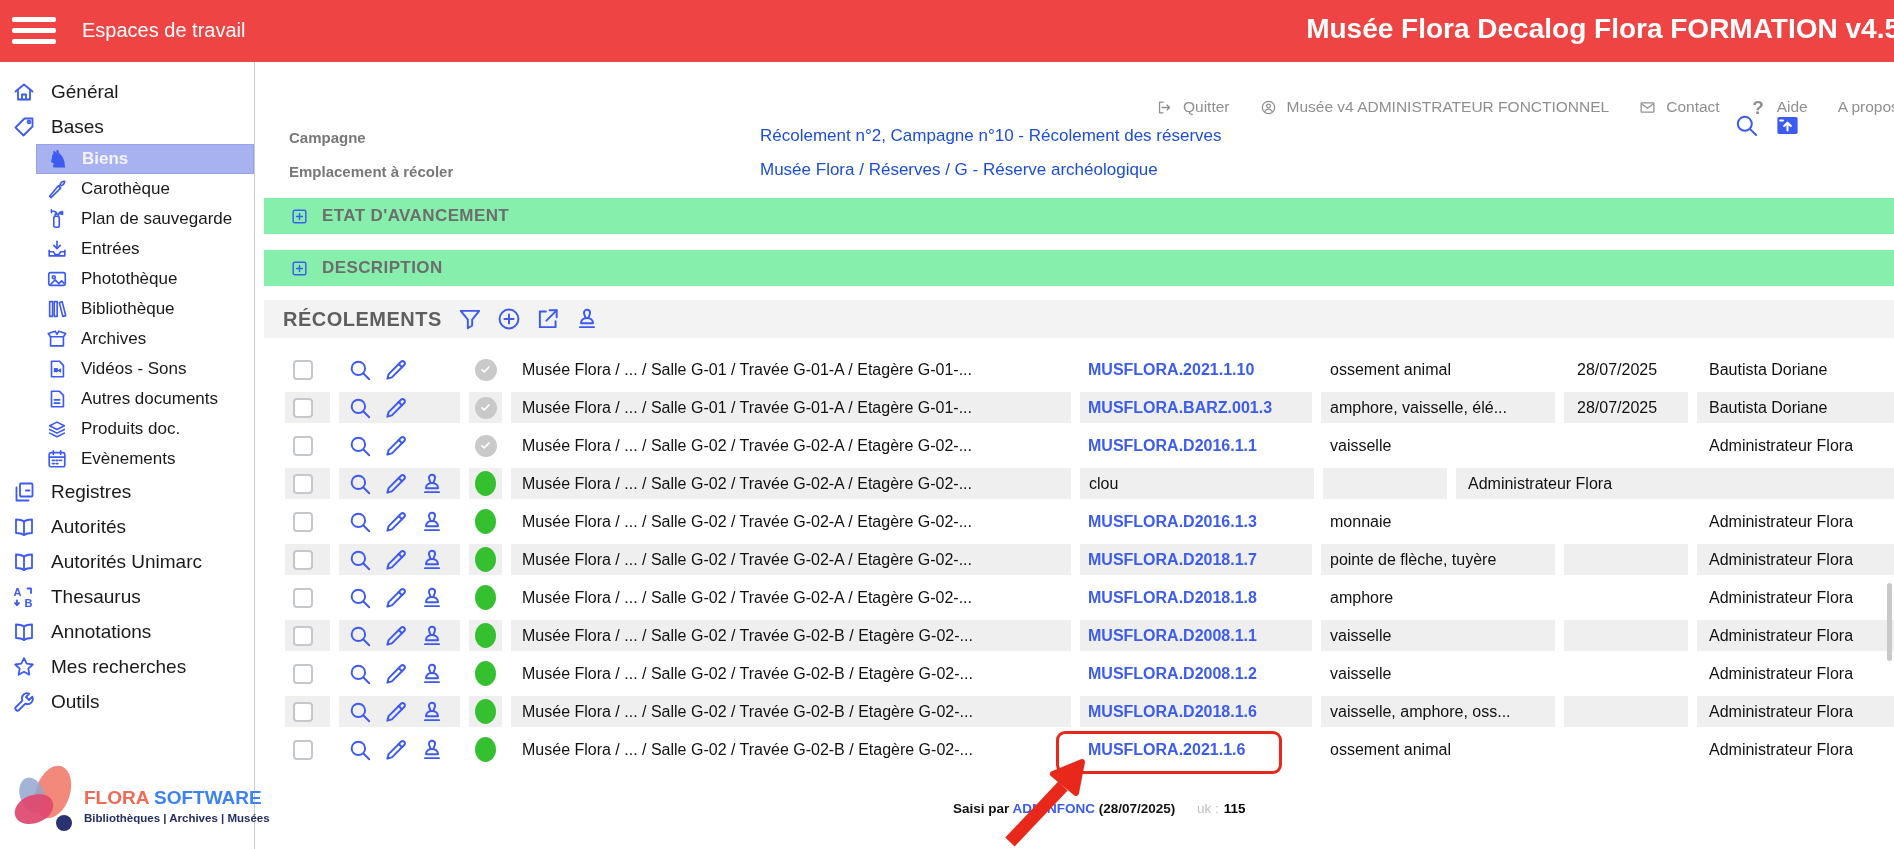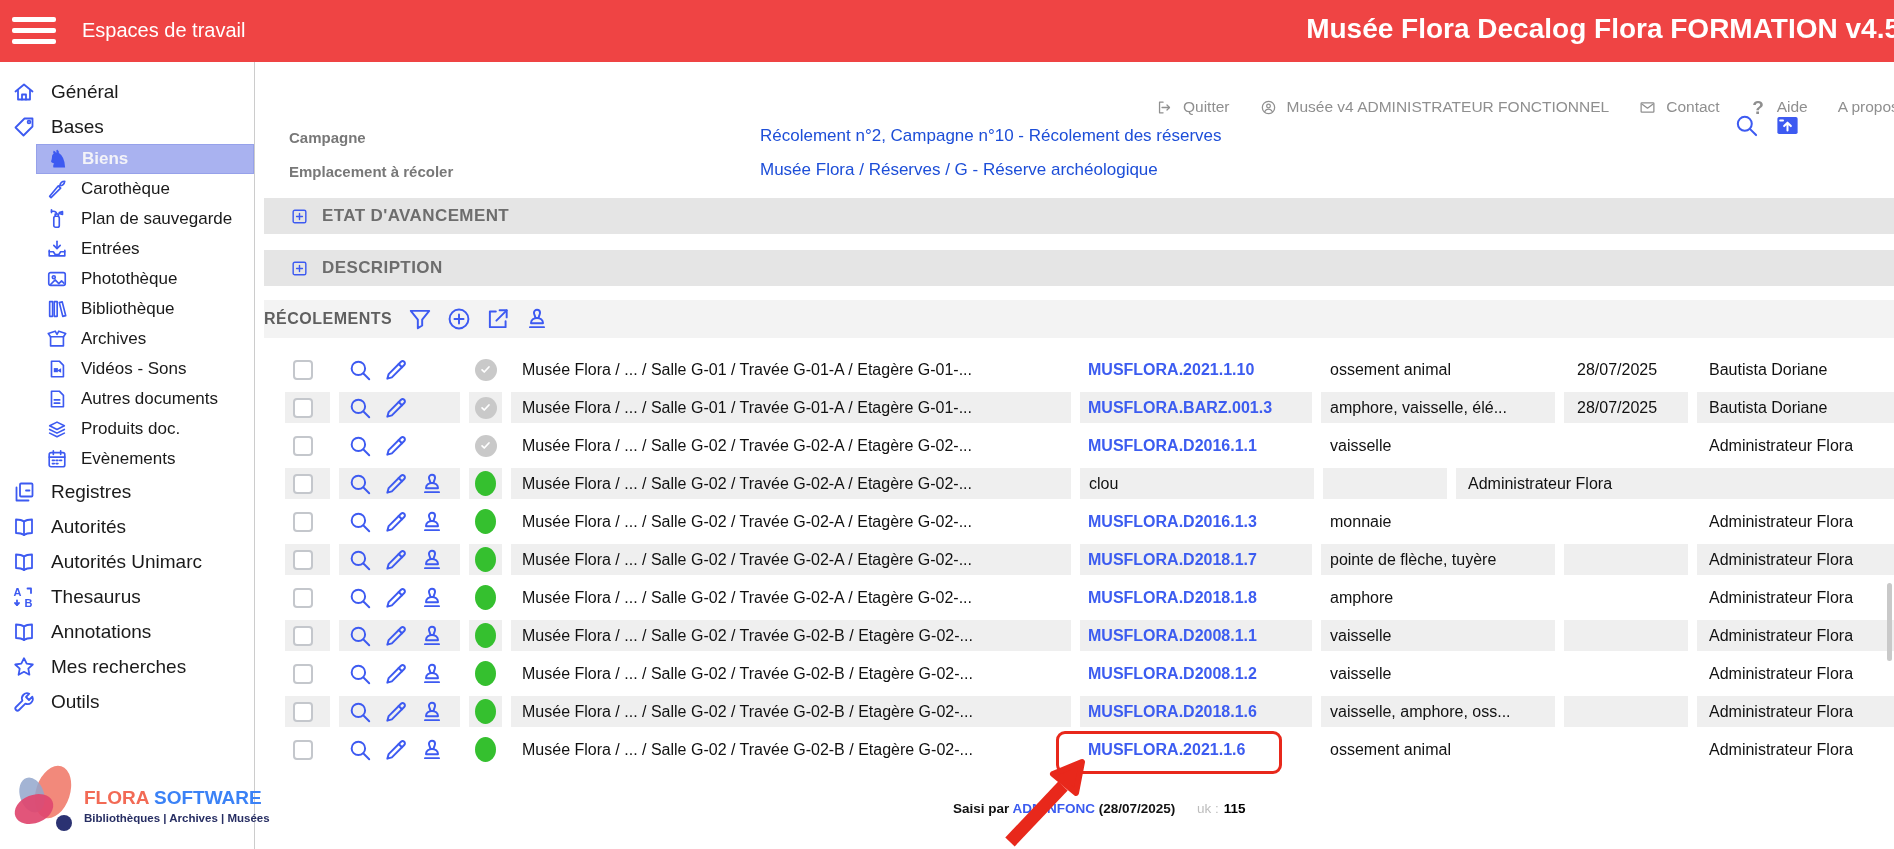--- a/index.html
+++ b/index.html
@@ -43,26 +43,26 @@
   .u-item .ic{width:17px;height:17px;}
   .glyph-q{font-size:19px;font-weight:bold;line-height:1;}
 
   
   .f-label{position:absolute;left:289px;font-size:15px;font-weight:bold;color:#787878;white-space:nowrap;}
   .f-value{position:absolute;left:760px;font-size:17px;color:#1d4ed8;white-space:nowrap;}
   .ha{position:absolute;left:1733px;top:112px;display:flex;gap:14px;color:#3d5af1;}
   .ha .ic{width:27px;height:27px;cursor:pointer;}
 
   
-  .sec{position:absolute;left:264px;right:0;height:36px;background:#e5e5e5;display:flex;align-items:center;gap:13px;padding-left:26px;box-sizing:border-box;}
+  .sec{position:absolute;left:264px;right:0;height:36px;background:#86efac;display:flex;align-items:center;gap:13px;padding-left:26px;box-sizing:border-box;}
   .sec .ic{width:19px;height:19px;color:#3d5af1;cursor:pointer;}
   .sec-lbl{font-size:17px;font-weight:bold;color:#6d6d6d;letter-spacing:.4px;}
 
   .rec{position:absolute;left:264px;right:0;top:300px;height:38px;background:#f3f3f3;display:flex;align-items:center;}
-  .rec-title{font-size:16px;font-weight:bold;color:#5f5f5f;letter-spacing:.5px;}
+  .rec-title{margin-left:19px;font-size:20px;font-weight:bold;color:#5f5f5f;letter-spacing:.5px;}
   .rec-tools{display:flex;gap:13px;margin-left:15px;color:#3d5af1;}
   .rec-tools .ic{width:26px;height:26px;cursor:pointer;}
 
   
   .table{position:absolute;left:285px;top:347px;right:0;}
   .trow{display:flex;gap:9px;height:38px;align-items:flex-end;}
   .cell{height:31px;display:flex;align-items:center;box-sizing:border-box;background:transparent;font-size:16px;color:#111;overflow:hidden;white-space:nowrap;}
   .trow.alt .cell{background:#efefef;}
   .c-cb{width:45px;padding-left:8px;}
   .c-ic{width:121px;padding-left:8px;gap:10px;color:#3d5af1;}

